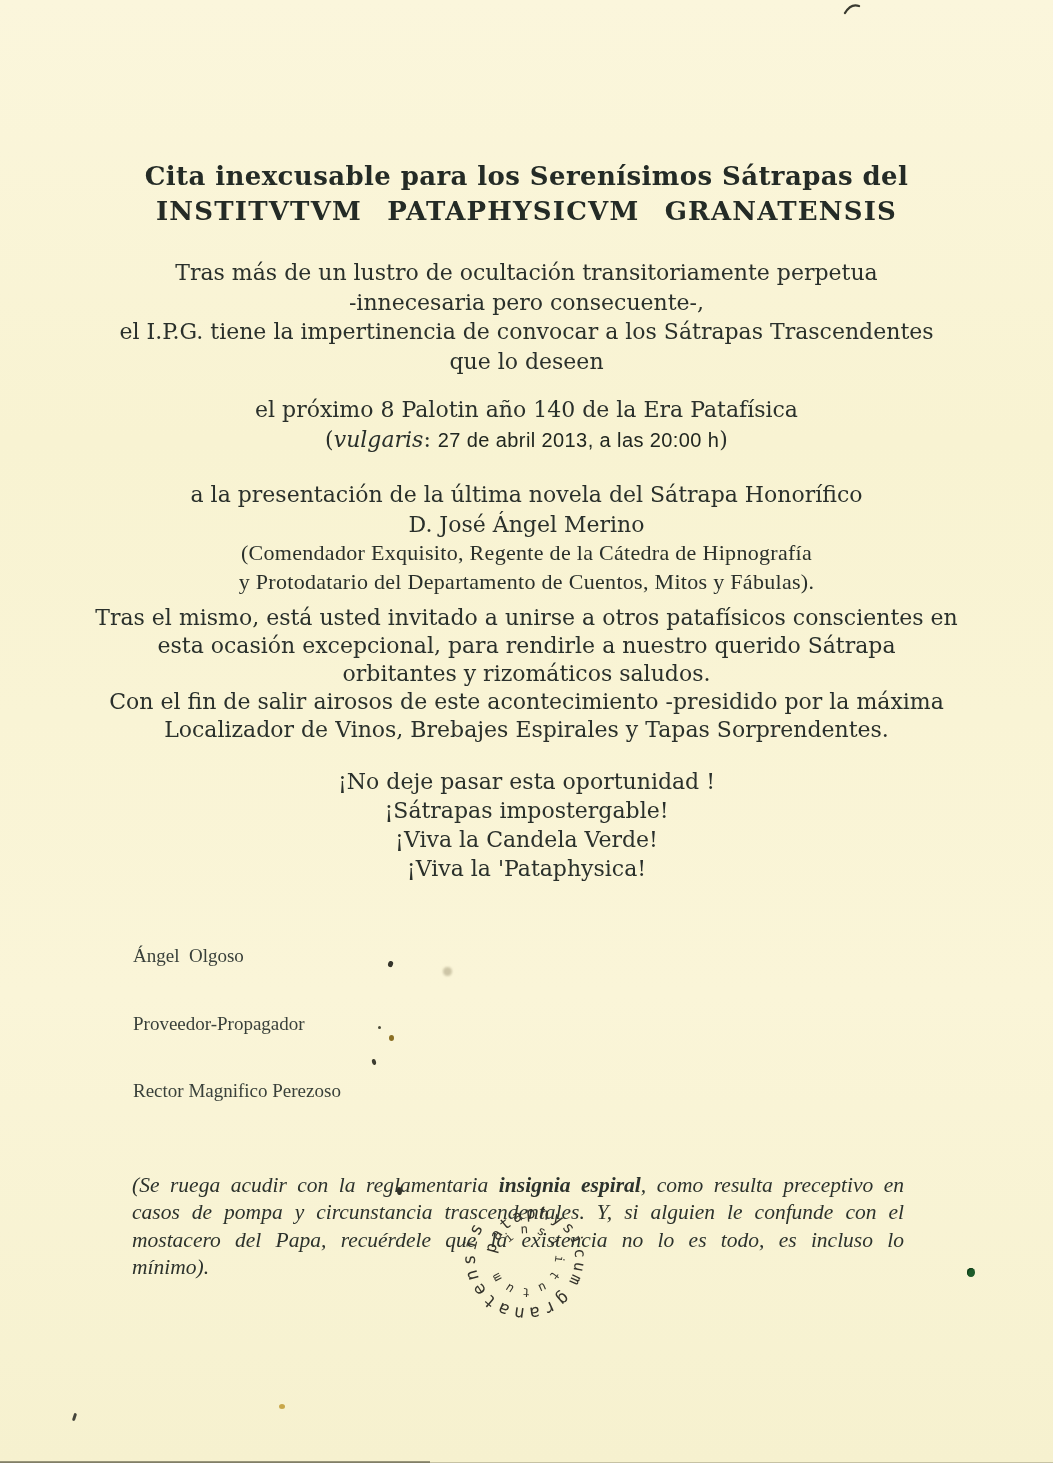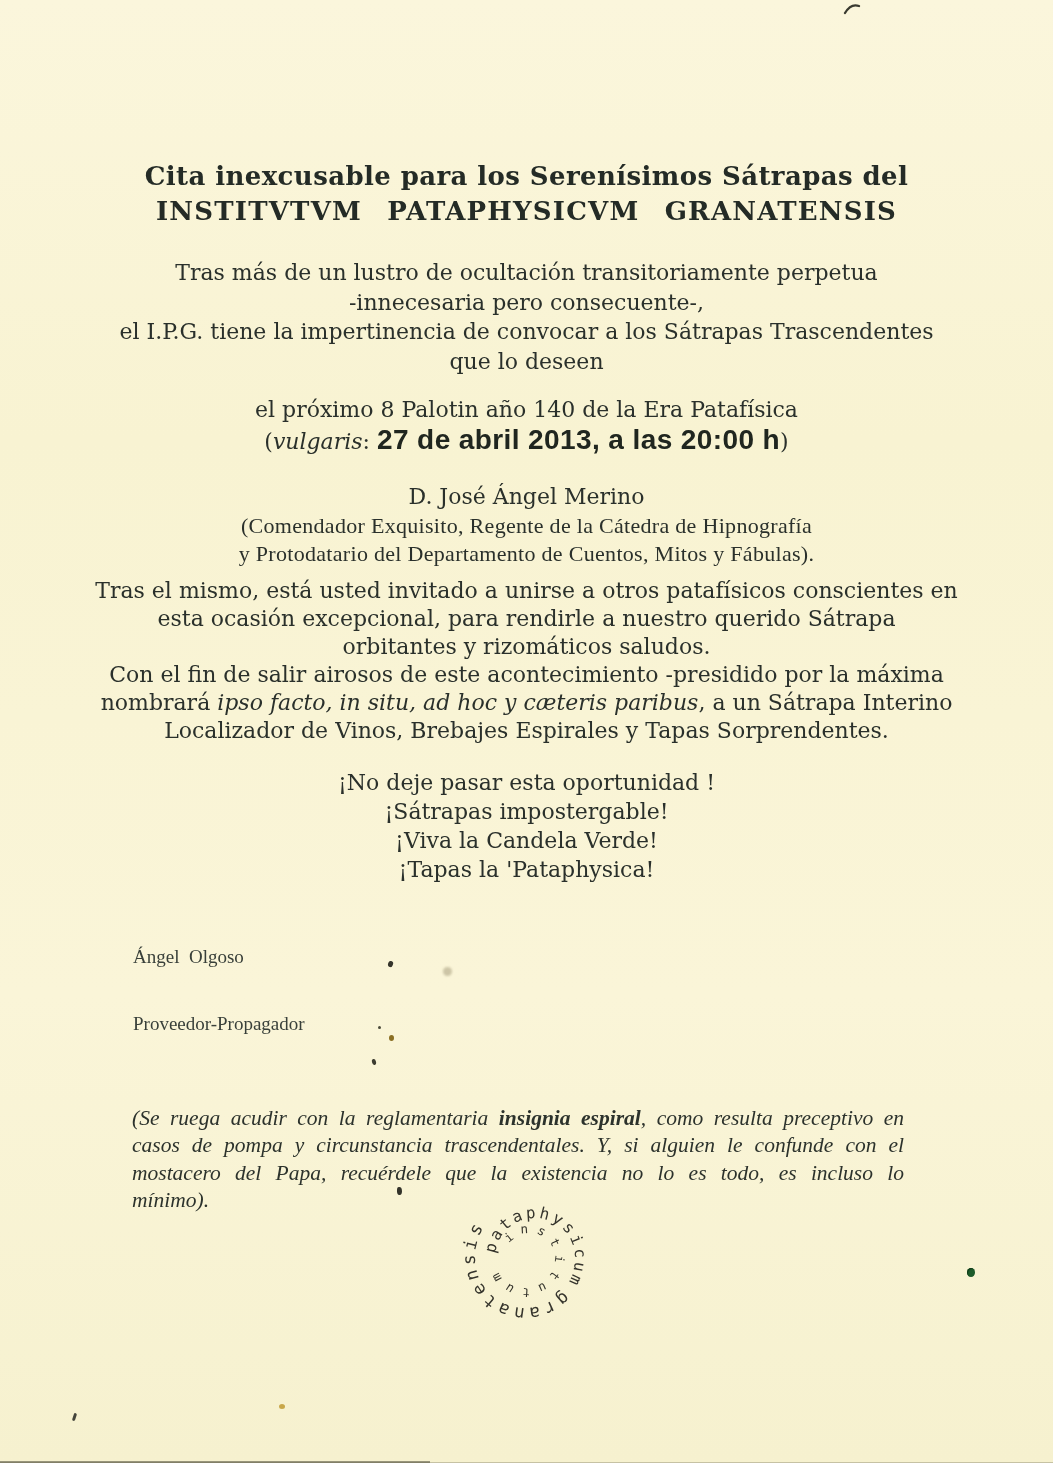--- a/index.html
+++ b/index.html
@@ -15,21 +15,21 @@
   .center { text-align:center; }
 
   .titles { padding-top:161px; }
   .title-line1 { font-size:26px; font-weight:bold; letter-spacing:.4px; color:#242b26; }
   .title-line2 { font-size:26px; font-weight:bold; letter-spacing:1.2px; word-spacing:15px; margin-top:5px; color:#242b26; }
 
   .intro { margin-top:32px; font-size:22px; line-height:29.5px; }
 
   .date-block { margin-top:19px; font-size:22px; line-height:30px; }
   .vulgaris { font-style:italic;text-align:center; }
-  .date-bold { font-family:"Liberation Sans", sans-serif; font-weight:bold; font-size:28px; letter-spacing:.4px; color:#20261f; }
+  .date-bold { font-family:"Liberation Sans", sans-serif; font-weight:normal; font-size:20px; letter-spacing:.4px; color:#20261f; }
 
   .presentation { margin-top:25px; font-size:22px; line-height:29.5px; }
   .script-line { font-family:"Liberation Serif", serif; font-size:22px; line-height:28.5px; letter-spacing:.3px; }
 
   .body-par { margin-top:8px; font-size:22px; line-height:28px; }
   .italic { font-style:italic; }
 
   .exclaims { margin-top:23px; font-size:22px; line-height:29px; }
 
   .signature {
@@ -81,44 +81,45 @@
     <div>el I.P.G. tiene la impertinencia de convocar a los Sátrapas Trascendentes</div>
     <div>que lo deseen</div>
   </div>
 
   <div class="date-block center">
     <div>el próximo 8 Palotin año 140 de la Era Patafísica</div>
     <div><span>(</span><span class="vulgaris">vulgaris</span><span>: </span><span class="date-bold">27 de abril 2013, a las 20:00 h</span><span>)</span></div>
   </div>
 
   <div class="presentation center">
+    <div>a la presentación de la última novela del Sátrapa Honorífico</div>
     <div>D. José Ángel Merino</div>
     <div class="script-line">(Comendador Exquisito, Regente de la Cátedra de Hipnografía</div>
     <div class="script-line">y Protodatario del Departamento de Cuentos, Mitos y Fábulas).</div>
   </div>
 
   <div class="body-par center">
     <div>Tras el mismo, está usted invitado a unirse a otros patafísicos conscientes en</div>
     <div>esta ocasión excepcional, para rendirle a nuestro querido Sátrapa</div>
     <div>orbitantes y rizomáticos saludos.</div>
     <div>Con el fin de salir airosos de este acontecimiento -presidido por la máxima</div>
-    <div><span>nombrará </span><span class="italic">ipso facto, in situ, ad hoc y cæteris paribus</span><span>, a un Sátrapa Interino</span></div>
     <div>Localizador de Vinos, Brebajes Espirales y Tapas Sorprendentes.</div>
   </div>
 
   <div class="exclaims center">
     <div>¡No deje pasar esta oportunidad !</div>
     <div>¡Sátrapas impostergable!</div>
     <div>¡Viva la Candela Verde!</div>
-    <div>¡Tapas la 'Pataphysica!</div>
+    <div>¡Viva la 'Pataphysica!</div>
   </div>
 
   <div class="signature">
     <div>Ángel  Olgoso</div>
     <div>Proveedor-Propagador</div>
+    <div>Rector Magnifico Perezoso</div>
   </div>
 
   <div class="footnote"><span>(Se ruega acudir con la reglamentaria </span><b>insignia espiral</b><span>, como resulta preceptivo en casos de pompa y circunstancia trascendentales. Y, si alguien le confunde con el mostacero del Papa, recuérdele que la existencia no lo es todo, es incluso lo mínimo).</span></div>
 
   <div class="stamp">
     <svg class="stamp-svg" viewBox="0 0 240 240" width="200" height="200">
       <path id="spiralPath" d="M 90 120 A 30 30 0 0 1 150 120 A 36 36 0 0 1 78 120 A 48 48 0 0 1 174 120 A 60 60 0 0 1 54 120 A 72 72 0 0 1 198 120" fill="none" stroke="none"></path>
       <text font-size="15" letter-spacing="9"><textPath href="#spiralPath" startOffset="18">institutum</textPath></text>
       <text font-size="19" letter-spacing="3.5"><textPath href="#spiralPath" startOffset="212">pataphysicum</textPath></text>
       <text font-size="21" letter-spacing="4.5"><textPath href="#spiralPath" startOffset="400">granatensis</textPath></text>

